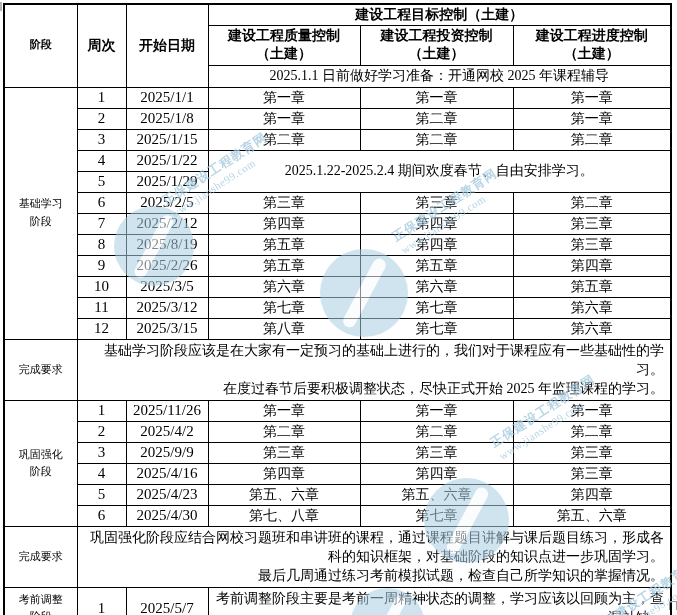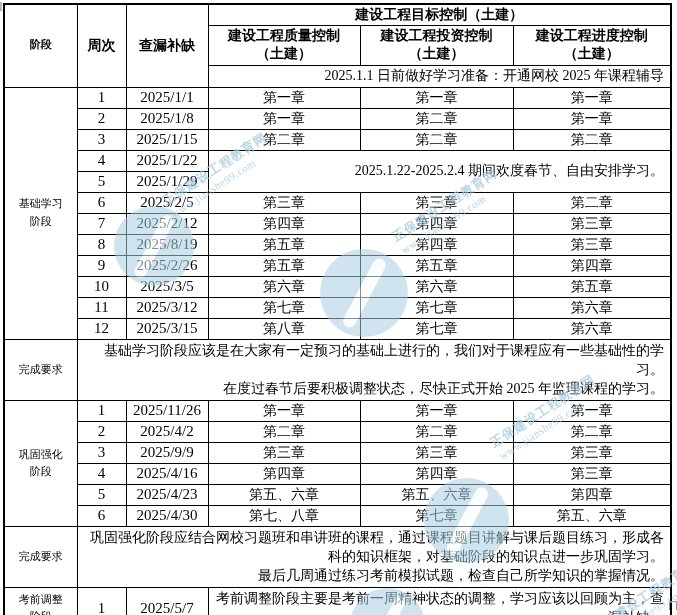--- a/index.html
+++ b/index.html
@@ -22,21 +22,21 @@
     border:1px solid #000;
     text-align:center;
     vertical-align:middle;
     font-size:14px;
     padding:0;
     overflow:hidden;
     word-break:break-all;
   }
   tr.h td{font-weight:bold;font-family:Liberation Mono, monospace;}
   td.sub{white-space:pre-line;line-height:1.32;}
-  td.left{text-align:right;padding:0 6px;}
+  td.left{text-align:center;padding:0 6px;}
   td.para{
     white-space:pre-line;text-align:right;
     padding:1px 6px 2px 7px;line-height:1.36;font-family:Liberation Serif, serif;
   }
   td.phase{padding:0 12px;line-height:1.6;font-size:11px;}
   td.num{font-size:15px;}
   tr.rh1{height:21px;} tr.rh2{height:40px;} tr.rh3{height:22px;}
   tr.rd{height:21px;} tr.rq1{height:57px;} tr.rq2{height:51px;} tr.rlast{height:38px;}
 
   
@@ -78,21 +78,21 @@
         <col style="width:82px">
       <col style="width:152px">
         <col style="width:153px">
         <col style="width:158px">
     </colgroup>
 
     <tbody>
         <tr class="h rh1">
       <td rowspan="3" class="phase">阶段</td>
       <td rowspan="3">周次</td>
-      <td rowspan="3">查漏补缺</td>
+      <td rowspan="3">开始日期</td>
       <td colspan="3">建设工程目标控制（土建）</td>
     </tr>
     <tr class="h rh2">
       <td class="sub">建设工程质量控制
 （土建）</td>
       <td class="sub">建设工程投资控制
 （土建）</td>
       <td class="sub">建设工程进度控制
 （土建）</td>
     </tr>

